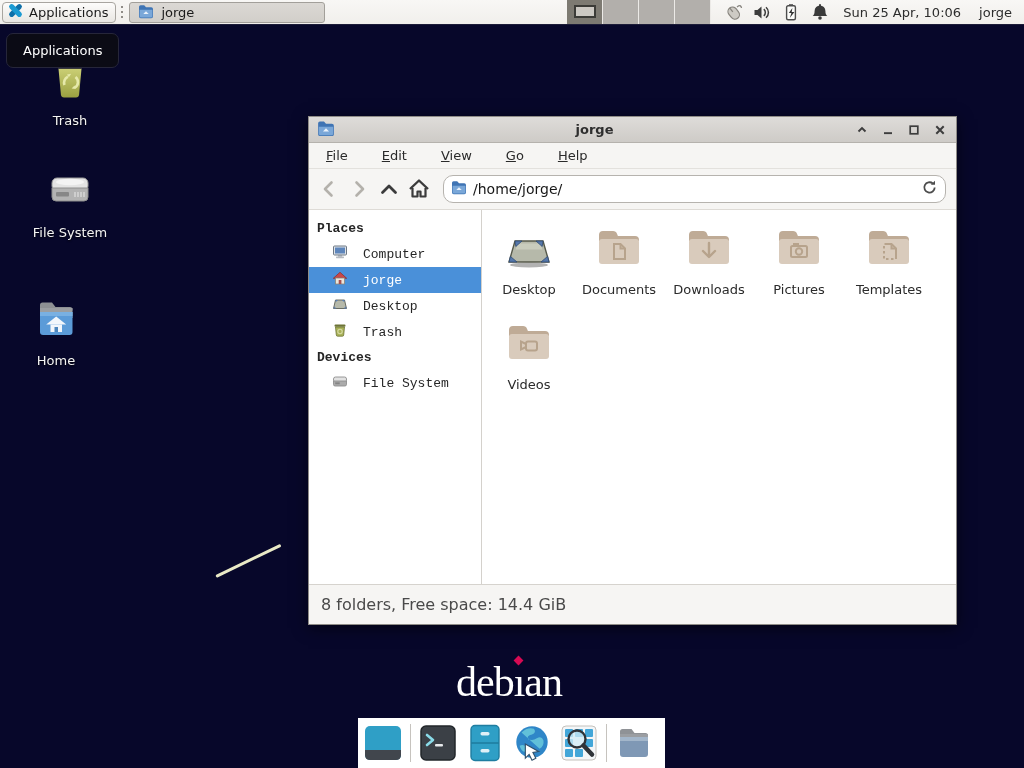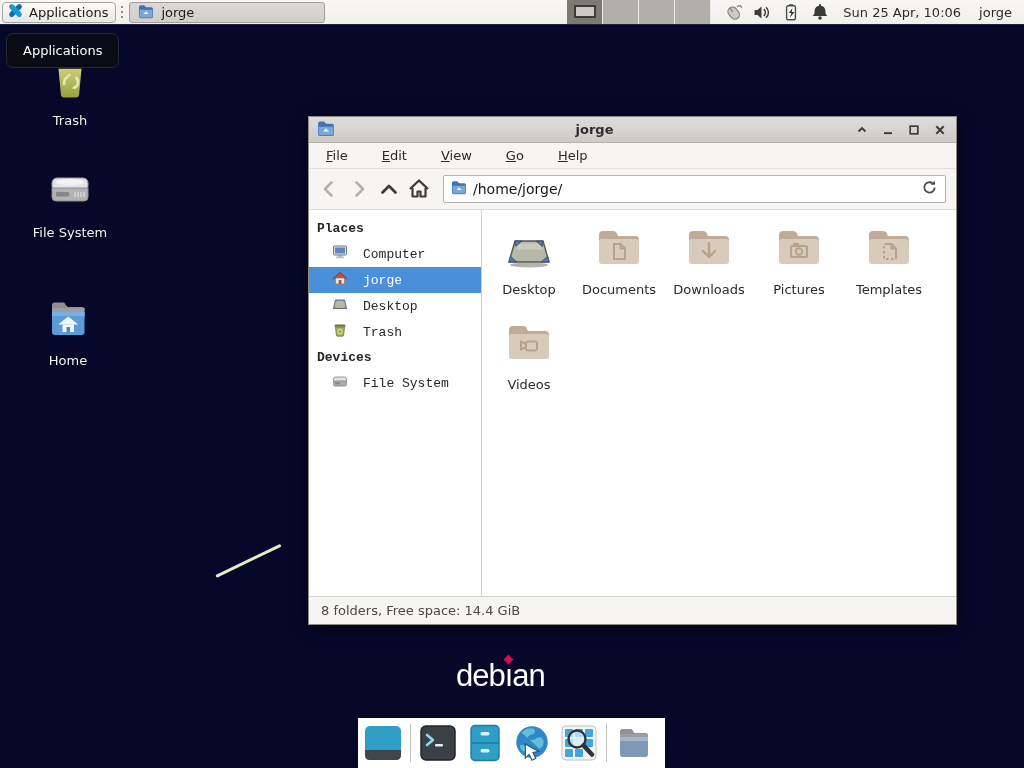--- a/index.html
+++ b/index.html
@@ -36,28 +36,28 @@
     background:#0b0b15; border:1px solid #26263a; border-radius:7px;
     color:#ffffff; font-size:13px; }
 
   
   .desk-icon { position:absolute; width:96px; display:flex; flex-direction:column;
     align-items:center; z-index:5; }
   .desk-icon .lbl { margin-top:5px; font-size:13px; color:#f4f4f4;
     text-shadow:0 1px 2px rgba(0,0,0,.9); }
   .di-trash { left:22px; top:54px; }
   .di-fs    { left:22px; top:168px; }
-  .di-home  { left:20px; top:296px;justify-content:flex-end; }
+  .di-home  { left:8px; top:296px;justify-content:flex-end; }
 
   .stray-line { position:absolute; left:216px; top:575px; width:72px; height:3px;
     background:#e9e9c6; transform:rotate(-25.8deg); transform-origin:0 50%; border-radius:2px; }
 
   
-  .debian { position:absolute; left:456px; top:658px; font-family:Liberation Sans, sans-serif;
-    font-size:31px; color:#ffffff; letter-spacing:-1px; z-index:4; }
+  .debian { position:absolute; left:456px; top:658px; font-family:Liberation Serif, serif;
+    font-size:42px; color:#ffffff; letter-spacing:-1px; z-index:4; }
   .debian .iwrap { position:relative; }
   .debian .iwrap::after { content:""; position:absolute; left:50%; top:-2px; width:7px; height:7px;
     margin-left:-4px; background:#d70a53; transform:rotate(45deg); }
 
   
   .fm-window { position:absolute; left:308px; top:116px; width:649px; height:509px;
     background:#f6f5f3; border:1px solid #8f8c87; box-shadow:0 3px 14px rgba(0,0,0,.55);
     display:flex; flex-direction:column; z-index:20; }
   .titlebar { height:26px; background:linear-gradient(#dedcd9,#cecbc7);
     border-bottom:1px solid #b5b2ad; display:flex; align-items:center; padding:0 6px; }
@@ -67,38 +67,38 @@
 
   .menubar { height:26px; background:#f6f5f3; display:flex; align-items:center;
     padding-left:8px; gap:16px; border-bottom:1px solid #e3e1dd; }
   .menu-item { display:inline-block; padding:3px 9px; font-size:13px; color:#2a2a2a; }
   .menu-item::first-letter { text-decoration:underline; }
 
   .toolbar { height:40px; display:flex; align-items:center; padding:0 10px 0 6px; gap:2px;
     background:#f6f5f3; }
   .tool-btn { width:28px; height:28px; display:flex; align-items:center; justify-content:center; }
   .path-entry { flex:1; height:28px; margin-left:8px; background:#ffffff;
-    border:1px solid #b6b3ae; border-radius:2px; display:flex; align-items:center;
+    border:1px solid #b6b3ae; border-radius:10px; display:flex; align-items:center;
     padding:0 7px; gap:6px; }
   .path-entry .path-text { flex:1; font-size:14px; color:#161616; }
 
   .fm-body { flex:1; display:flex; min-height:0; border-top:1px solid #dedbd6; }
   .sidebar { width:173px; background:#ffffff; border-right:1px solid #d4d1cc; padding-top:6px;font-family:Liberation Mono, monospace; }
   .side-header { padding:5px 8px 5px 8px; font-size:13px; font-weight:bold; color:#262626; }
   .side-item { height:26px; display:flex; align-items:center; gap:15px; padding-left:23px;
     font-size:13px; color:#262626; }
   .side-item.selected { background:#4a90d9; color:#ffffff; }
 
   .main-pane { flex:1; background:#ffffff; position:relative; padding:16px 0 0 2px; }
   .folder-grid { display:grid; grid-template-columns:repeat(5,90px); grid-auto-rows:95px; }
   .folder-item { display:flex; flex-direction:column; align-items:center; }
   .folder-item .flbl { margin-top:4px; font-size:13px; color:#2b2b2b; }
 
-  .statusbar { height:28px; background:#f6f5f3; border-top:1px solid #d6d3ce;
-    display:flex; align-items:center; padding-left:12px; font-size:13px; color:#4a4a4a; }
+  .statusbar { height:40px; background:#f6f5f3; border-top:1px solid #d6d3ce;
+    display:flex; align-items:center; padding-left:12px; font-size:16px; color:#4a4a4a; }
 
   
   .dock { position:absolute; left:358px; top:718px; width:307px; height:50px;
     background:#ffffff; display:flex; align-items:center; padding:0 5px; gap:7px; z-index:30; }
   .dock-sep { width:1px; height:38px; background:#c6c3be; }
   .dock-item { width:40px; height:40px; display:flex; align-items:center; justify-content:center; }
 </style>
 </head>
 <body>
 

